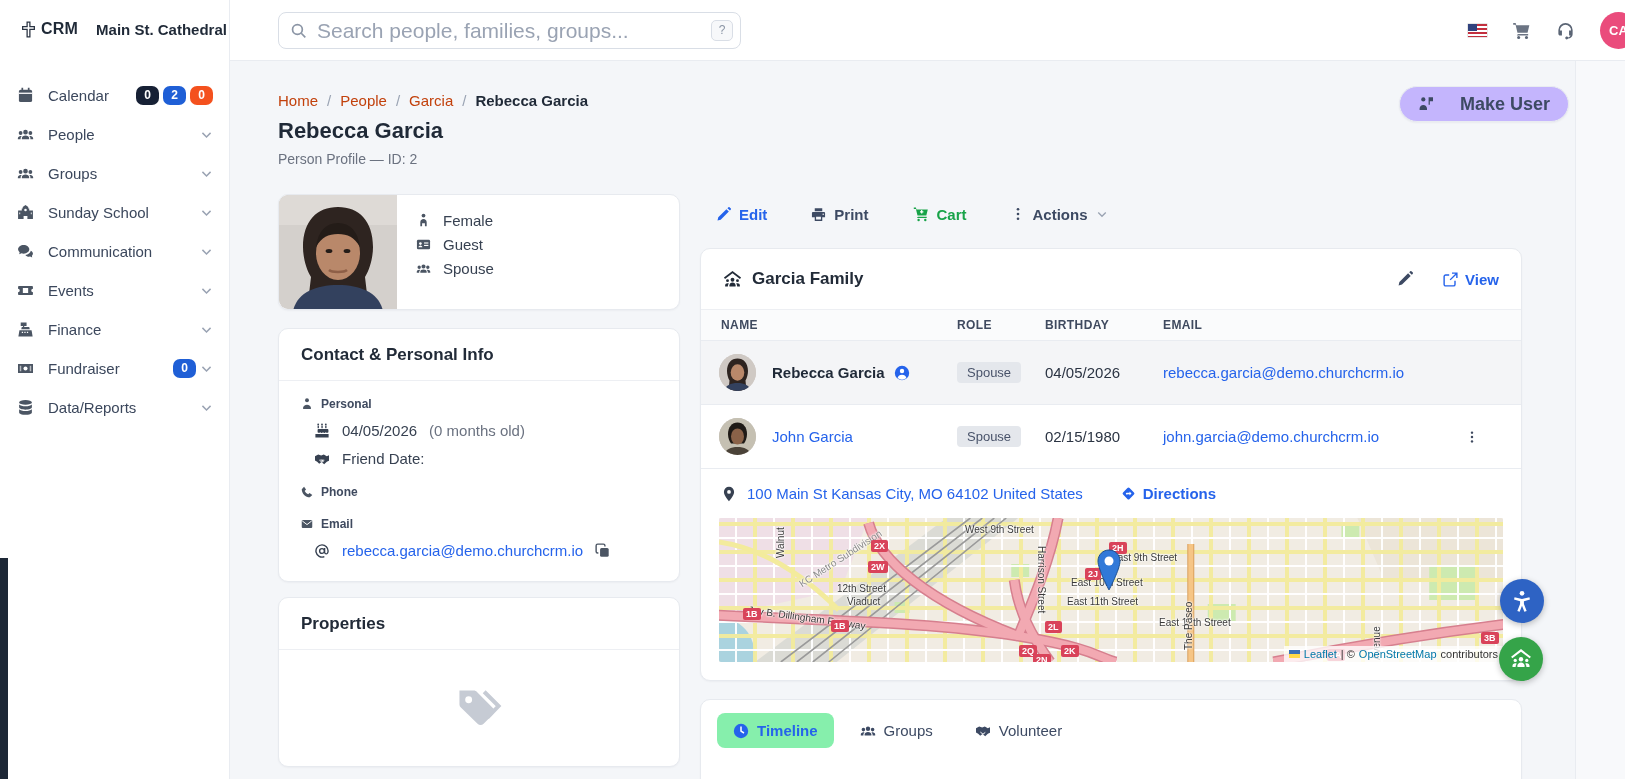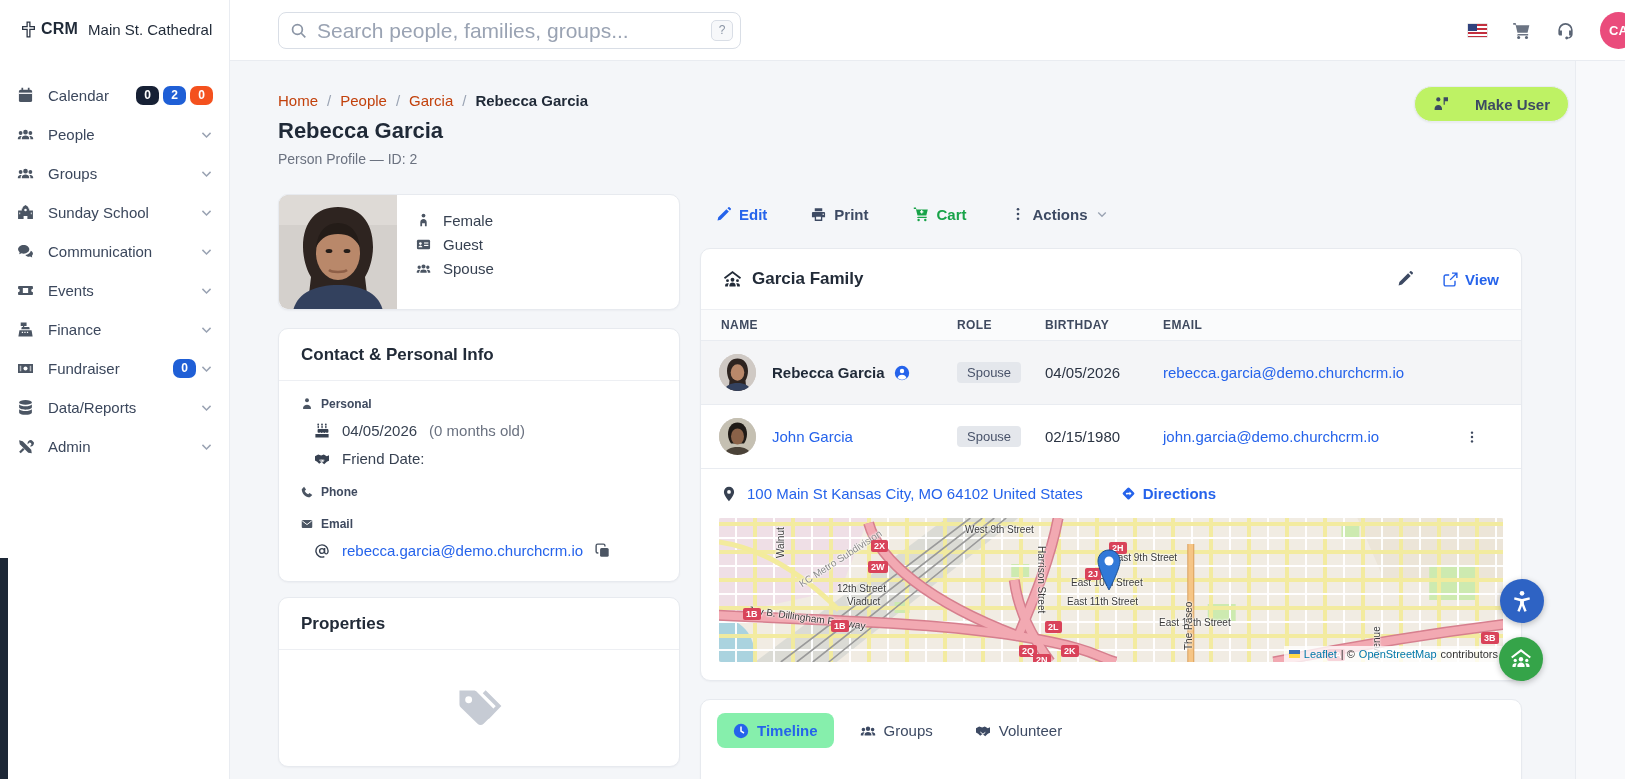--- a/index.html
+++ b/index.html
@@ -6,21 +6,21 @@
   html,body{width:1625px;height:779px;overflow:hidden;background:#fff;
     font-family:"Liberation Sans",sans-serif;color:#2b3443}
   .i{display:inline-block;vertical-align:-2px;fill:currentColor;flex:none}
   a{text-decoration:none}
   
   .sidebar{position:absolute;left:0;top:0;width:230px;height:779px;background:#fff;
     border-right:1px solid #e9ecf1;z-index:3}
   .logo-row{display:flex;align-items:center;height:58px;padding:0 18px 0 20px;gap:4px}
   .logo-mark{color:#2b3443}
   .logo-text{font-size:16px;font-weight:bold;color:#1f2937;letter-spacing:.2px}
-  .church-name{font-size:15px;font-weight:normal;color:#1f2937;margin-left:6px;white-space:nowrap}
+  .church-name{font-size:15px;font-weight:bold;color:#1f2937;margin-left:14px;white-space:nowrap}
   .nav{margin-top:18px}
   .nav-item{display:flex;align-items:center;height:39px;padding:0 16px 0 17px;gap:14px;cursor:pointer}
   .nav-item .nico{width:17px;height:17px;color:#4b5563}
   .nav-label{font-size:15px;color:#3b475c;white-space:nowrap}
   .nav-right{margin-left:auto;display:flex;align-items:center;gap:4px}
   .chev{color:#9aa3b3}
   .badge{min-width:23px;text-align:center;border-radius:7px;padding:2px 6px;
     font-size:12px;font-weight:bold;color:#fff;line-height:15px}
   .badge-dark{background:#172135}.badge-blue{background:#1f5fd6}.badge-orange{background:#f4511e}
   .left-strip{position:absolute;left:0;top:558px;width:8px;height:221px;background:#1d2736;z-index:6}
@@ -44,22 +44,22 @@
     font-size:13px;font-weight:bold;display:flex;align-items:center;justify-content:center;flex:none}
   
   .main{position:absolute;left:230px;top:61px;right:0;bottom:0;background:#f4f6f9;overflow:hidden}
   .right-rail{position:absolute;right:0;top:0;bottom:0;width:50px;background:#f8f9fb;border-left:1px solid #e9ecf1}
   .crumbs{position:absolute;left:48px;top:31px;font-size:15px;color:#9aa3b3;display:flex;gap:9px}
   .crumbs a{color:#c2410c}
   .crumbs .cur{color:#1f2937;font-weight:bold}
   .pg-title{position:absolute;left:48px;top:57px;font-size:22px;font-weight:bold;color:#1f2937}
   .pg-sub{position:absolute;left:48px;top:90px;font-size:14px;color:#6b7280}
   .make-user{position:absolute;right:56px;top:25px;height:36px;display:flex;align-items:center;gap:26px;
-    background:#bef264;border:1px solid #e9ecf1;border-radius:18px;padding:0 18px;cursor:pointer;
-    font-size:15px;font-weight:bold;color:#3d4a63;box-shadow:0 1px 2px rgba(16,24,40,.05)}
+    background:#c4b5fd;border:1px solid #e9ecf1;border-radius:18px;padding:0 18px;cursor:pointer;
+    font-size:18px;font-weight:bold;color:#3d4a63;box-shadow:0 1px 2px rgba(16,24,40,.05)}
   .card{background:#fff;border:1px solid #e7eaef;border-radius:10px;
     box-shadow:0 1px 2px rgba(16,24,40,.04)}
   .card-head{padding:16px 22px 15px;border-bottom:1px solid #edeff3;font-size:17px;font-weight:bold;color:#222b38}
   
   .col-left{position:absolute;left:48px;top:133px;width:402px}
   .profile-card{height:116px;display:flex;overflow:hidden}
   .photo{width:118px;height:100%;flex:none;border-radius:9px 0 0 9px;overflow:hidden;background:#d8d4d0}
   .p-attrs{padding:13px 0 0 19px}
   .p-attr{display:flex;align-items:center;gap:12px;height:24px;font-size:15px;color:#374151}
   .p-attr .nico{color:#4b5563}
@@ -240,31 +240,20 @@
             <path d="M3 6l5 5 5-5" fill="none" stroke="currentColor" stroke-width="1.8"></path>
           </svg>
       </span>
     </div>
     <div class="nav-item">
       <svg class="i nico" viewBox="0 0 16 16">
           <ellipse cx="8" cy="3.2" rx="6" ry="2.2"></ellipse>
           <path d="M2 5.2c1 1 3.3 1.7 6 1.7s5-.7 6-1.7v2.6c0 1.2-2.7 2.2-6 2.2s-6-1-6-2.2zm0 4.4c1 1 3.3 1.7 6 1.7s5-.7 6-1.7v3c0 1.2-2.7 2.2-6 2.2s-6-1-6-2.2z"></path>
         </svg>
       <span class="nav-label">Data/Reports</span>
-      <span class="nav-right">
-          <svg class="i chev" width="13" height="13" viewBox="0 0 16 16">
-            <path d="M3 6l5 5 5-5" fill="none" stroke="currentColor" stroke-width="1.8"></path>
-          </svg>
-        </span>
-    </div>
-    <div class="nav-item">
-      <svg class="i nico" viewBox="0 0 16 16">
-          <path d="M2 2.2l3.4.9 8 8 .5 3.3-3.3-.5-8-8zM13.9 2.1a3 3 0 00-3.8 3.7l1.5-1.5 1.6.4.4 1.6-1.5 1.5a3 3 0 003.7-3.8zM5.6 9.3L2 12.9l1.5 1.5 3.6-3.6z"></path>
-        </svg>
-      <span class="nav-label">Admin</span>
       <span class="nav-right">
           <svg class="i chev" width="13" height="13" viewBox="0 0 16 16">
             <path d="M3 6l5 5 5-5" fill="none" stroke="currentColor" stroke-width="1.8"></path>
           </svg>
         </span>
     </div>
   </div>
 </div>
 <div class="left-strip"></div>
 

